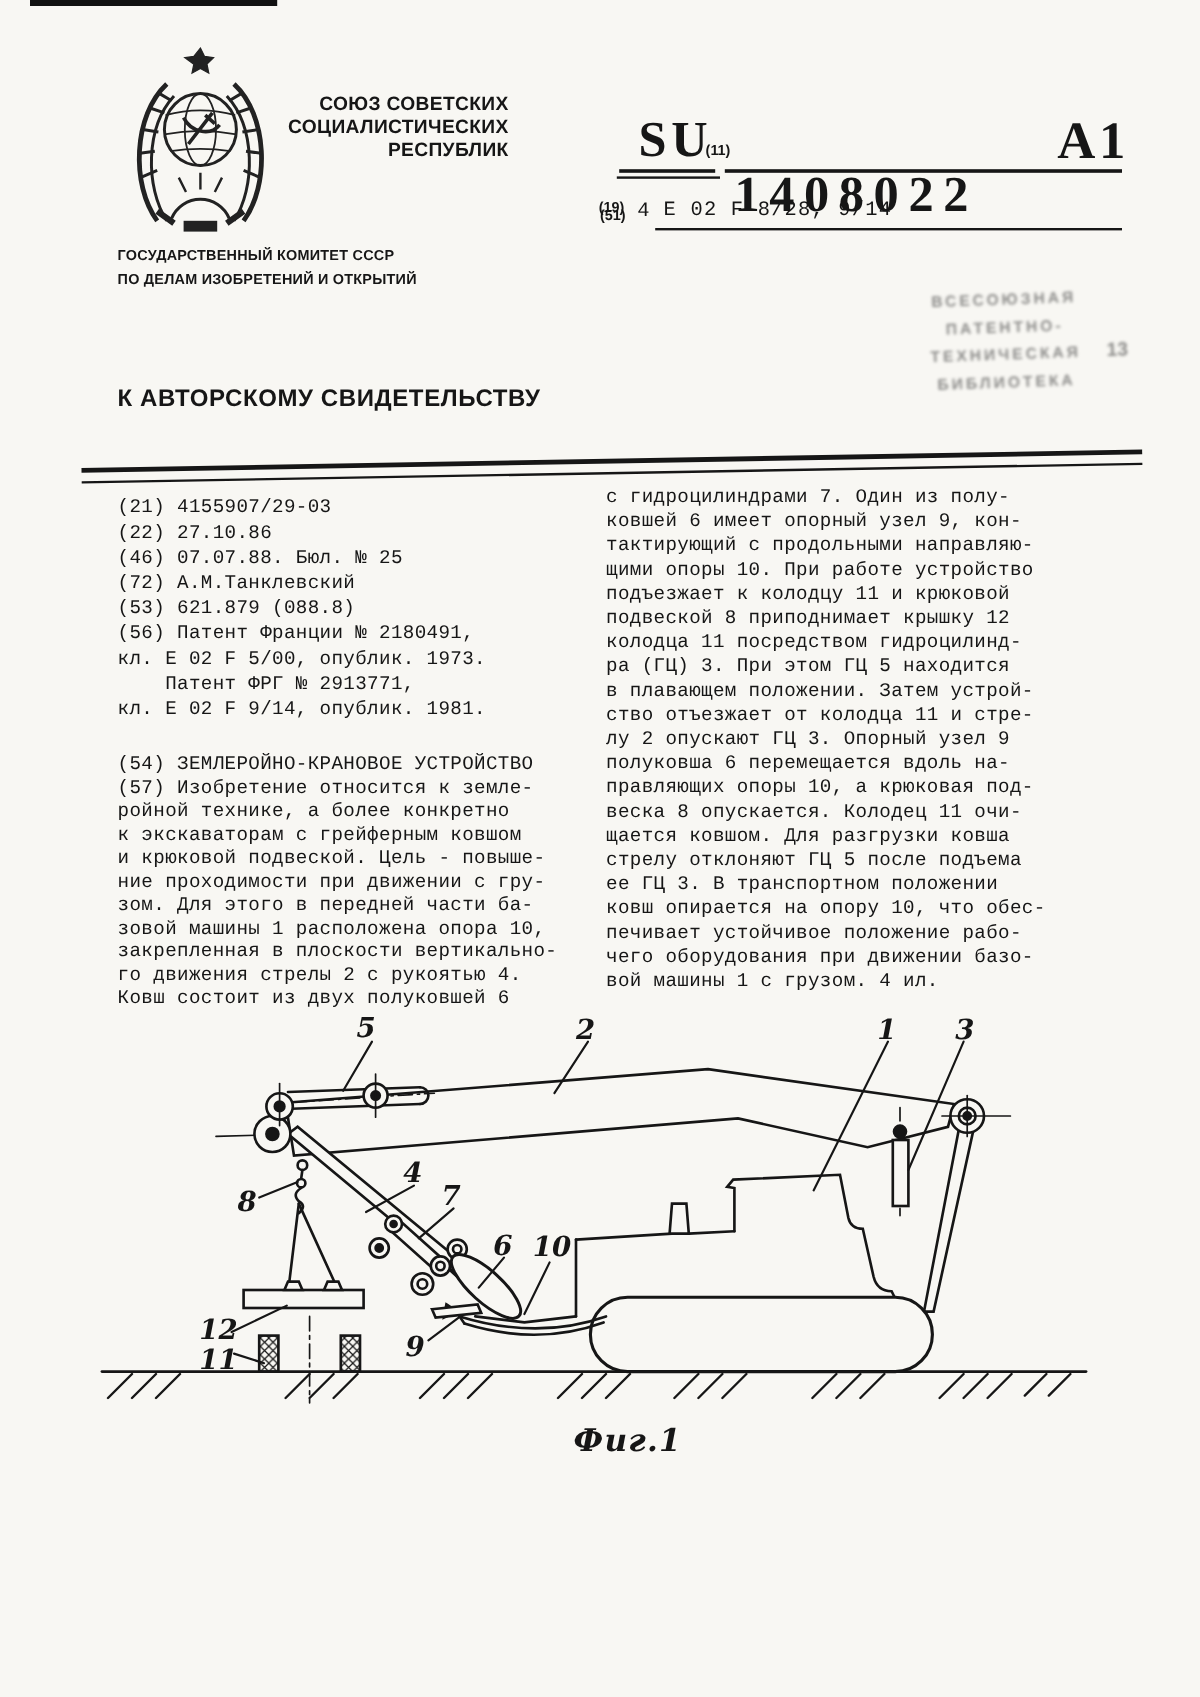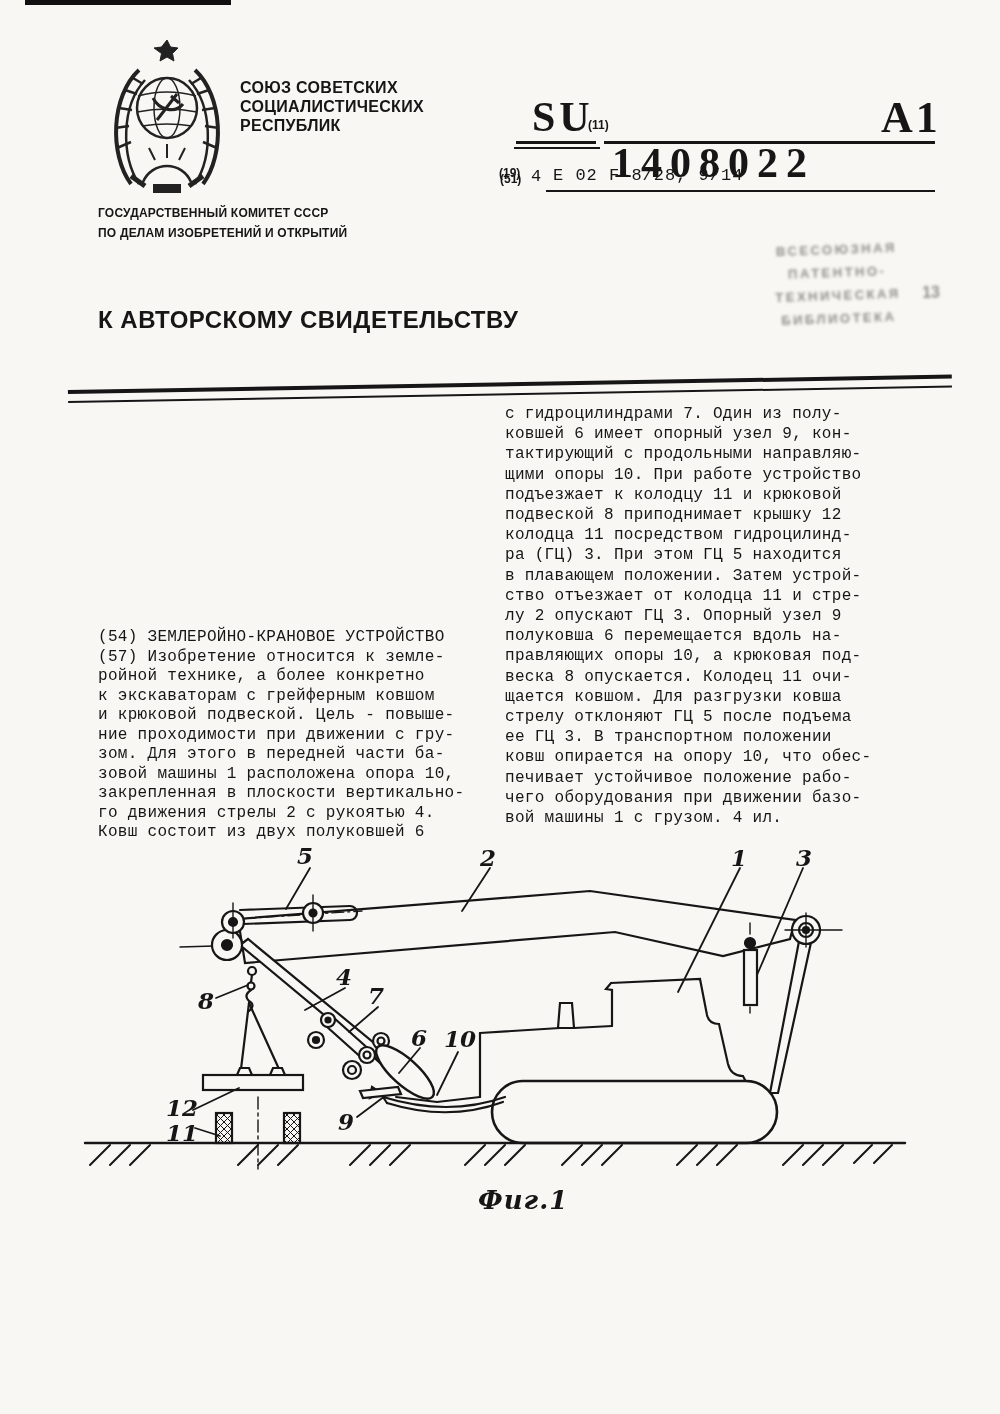--- a/index.html
+++ b/index.html
@@ -4,24 +4,24 @@
 <style>
   html,body { margin:0; padding:0; }
   body { background:#777; }
   #page {
     position:relative; width:1000px; height:1414px;
     background:#f8f7f3; color:#161616; overflow:hidden;
     font-family:"Liberation Sans", sans-serif;
   }
   .abs { position:absolute; }
   .scanbar { left:25px; top:0; width:206px; height:5px; background:#111; }
-  .union { left:240px; top:78px; font-weight:bold; font-size:16px; line-height:19px; letter-spacing:0.3px; white-space:pre; }
+  .union { left:240px; top:78px; font-weight:bold; font-size:16px; line-height:19px; letter-spacing:0.3px; white-space:pre;text-align:right; }
   .committee { left:98px; top:203px; font-weight:bold; font-size:12px; line-height:20px; letter-spacing:0.2px; white-space:pre; }
   .doc-title { left:96px; top:262px; font-weight:bold; font-size:40px; letter-spacing:2px; }
-  .doc-subtitle { left:98px; top:306px; font-weight:bold; font-size:24px; letter-spacing:0.5px; }
+  .doc-subtitle { left:98px; top:321px; font-weight:bold; font-size:20px; letter-spacing:0.5px; }
   .codesmall { font-size:12px; font-weight:bold; }
   .bigserif { font-family:"Liberation Serif", serif; font-weight:bold; }
   .hdr19 { left:499px; top:118px;margin-top:48px; }
   .hdrSU { left:532px; top:93px; font-size:42px; letter-spacing:4px; }
   .hdr11 { left:588px; top:118px;text-align:right; }
   .hdrNum { left:612px; top:92px; font-size:42px; letter-spacing:8px;margin-top:47px; }
   .hdrKind { left:881px; top:92px; font-size:44px; letter-spacing:3px; }
   .uline { background:#161616; height:3px; }
   .uline2 { background:#161616; height:2px; }
   .hdr51 { left:500px; top:172px; }
@@ -98,20 +98,29 @@
     <div>ПАТЕНТНО-</div>
     <div>ТЕХНИЧЕСКАЯ</div>
     <div>БИБЛИОТЕКА</div>
     <span class="stamp-num">13</span>
   </div>
 
   <div class="abs doc-subtitle">К АВТОРСКОМУ СВИДЕТЕЛЬСТВУ</div>
 
   <div class="abs bigrule"></div>
 
+  <div class="abs mono biblio">(21) 4155907/29-03
+(22) 27.10.86
+(46) 07.07.88. Бюл. № 25
+(72) А.М.Танклевский
+(53) 621.879 (088.8)
+(56) Патент Франции № 2180491,
+кл. E 02 F 5/00, опублик. 1973.
+    Патент ФРГ № 2913771,
+кл. E 02 F 9/14, опублик. 1981.</div>
   <div class="abs mono abs-left">(54) ЗЕМЛЕРОЙНО-КРАНОВОЕ УСТРОЙСТВО
 (57) Изобретение относится к земле-
 ройной технике, а более конкретно
 к экскаваторам с грейферным ковшом
 и крюковой подвеской. Цель - повыше-
 ние проходимости при движении с гру-
 зом. Для этого в передней части ба-
 зовой машины 1 расположена опора 10,
 закрепленная в плоскости вертикально-
 го движения стрелы 2 с рукоятью 4.

